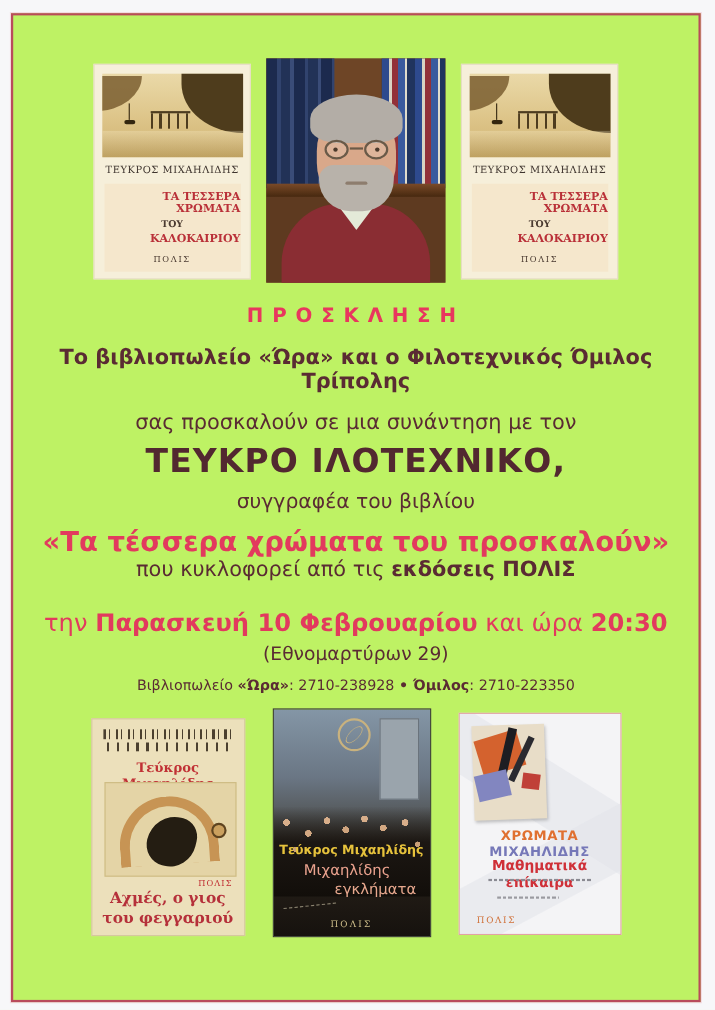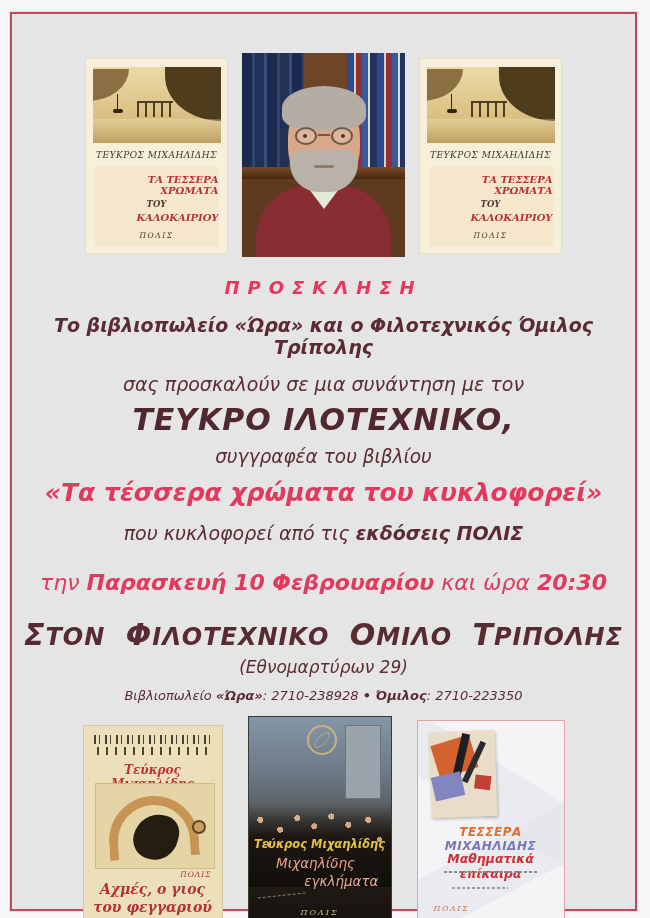--- a/index.html
+++ b/index.html
@@ -3,23 +3,22 @@
 <meta charset="utf-8">
 <style>
   html,body { margin:0; padding:0; background:#f7f7f8; }
   .page {
     position:relative; width:650px; height:918px; margin:0 auto;
     background:#f7f7f9; overflow:hidden;
     font-family:"DejaVu Sans","Liberation Sans",sans-serif;
   }
   .frame {
     position:absolute; left:10px; top:12px; right:13px; bottom:7px;
-    border:2px solid #b94b5c; background:#e5e5e5;
+    border:2px solid #b94b5c; background:#bef264;
     box-shadow:0 0 0 1px rgba(232,120,150,.25);
-    font-style:italic;
   }
   .content { position:absolute; inset:0; text-align:center; }
 
   
   .top-row { display:flex; justify-content:center; align-items:flex-start; gap:14px; margin-top:39px; }
 
   .cover-top {
     width:143px; height:196px; margin-top:5px; background:#f6efda;
     border:1px solid #e6ddc2; position:relative; box-sizing:border-box;
   }
@@ -76,21 +75,21 @@
   .ph-eye { position:absolute; top:7px; width:4px; height:4px; background:#4c3a2c; border-radius:50%; }
   .ph-eye.l { left:9px; } .ph-eye.r { right:9px; }
 
   
   .heading { margin-top:20px; color:#e8375e; font-weight:bold; font-size:18px; letter-spacing:8px; }
   .l1 { margin-top:16px; color:#5a2b33; font-weight:bold; font-size:19px; }
   .l2 { margin-top:15px; color:#5a2b33; font-size:19px; }
   .name { margin-top:7px; color:#522830; font-weight:800; font-size:30px; letter-spacing:1px; }
   .l4 { margin-top:9px; color:#5a2b33; font-size:18.5px; }
   .btitle { margin-top:11px; color:#e23a5e; font-weight:800; font-size:25px; }
-  .l6 { margin-top:15px; color:#5a2b33; font-size:19px; }
+  .l6 { margin-top:0; color:#5a2b33; font-size:19px; }
   .l6 .b { font-weight:bold; }
   .dateline { margin-top:26px; color:#e23a5e; font-size:22px; }
   .dateline b { font-weight:800; }
   .venue { margin-top:22px; color:#582a32; font-weight:800; font-size:24px; letter-spacing:1px; }
   .vw { margin-right:11px; } .vw:last-child { margin-right:0; }
   .vw .lead { font-size:30px; }
   .addr { margin-top:5px; color:#5a2b33; font-size:17px; }
   .phones { margin-top:11px; color:#5a2b33; font-size:13px; }
   .phones .b { font-weight:bold; }
 
@@ -244,31 +243,25 @@
           </div>
         </div>
 
       </div>
 
       <div class="heading">ΠΡΟΣΚΛΗΣΗ</div>
       <div class="l1">Το βιβλιοπωλείο «Ώρα» και ο Φιλοτεχνικός Όμιλος Τρίπολης</div>
       <div class="l2">σας προσκαλούν σε μια συνάντηση με τον</div>
       <div class="name">ΤΕΥΚΡΟ ΙΛΟΤΕΧΝΙΚΟ,</div>
       <div class="l4">συγγραφέα του βιβλίου</div>
-      <div class="btitle">«Τα τέσσερα χρώματα του κυκλοφορεί»</div>
+      <div class="btitle">«Τα τέσσερα χρώματα του προσκαλούν»</div>
       <div class="l6"><span>που κυκλοφορεί από τις </span><span class="b">εκδόσεις ΠΟΛΙΣ</span></div>
 
       <div class="dateline"><span>την </span><b>Παρασκευή 10 Φεβρουαρίου</b><span> και ώρα </span><b>20:30</b></div>
 
-      <div class="venue">
-        <span class="vw"><span class="lead">Σ</span><span>ΤΟΝ</span></span>
-        <span class="vw"><span class="lead">Φ</span><span>ΙΛΟΤΕΧΝΙΚΟ</span></span>
-        <span class="vw"><span class="lead">Ο</span><span>ΜΙΛΟ</span></span>
-        <span class="vw"><span class="lead">Τ</span><span>ΡΙΠΟΛΗΣ</span></span>
-      </div>
 
       <div class="addr">(Εθνομαρτύρων 29)</div>
 
       <div class="phones"><span>Βιβλιοπωλείο </span><span class="b">«Ώρα»</span><span>: 2710-238928 </span><span class="b">•</span><span class="b"> Όμιλος</span><span>: 2710-223350</span></div>
 
       <div class="bottom-row">
 
         <div class="cover-b b1">
           <div class="c1-hiero"></div>
           <div class="c1-author">Τεύκρος Μιχαηλίδης</div>
@@ -299,21 +292,21 @@
           <div class="c3-band a"></div>
           <div class="c3-band b"></div>
           <div class="c3-collage">
             <div class="c3-paper"></div>
             <div class="c3-orange"></div>
             <div class="c3-black1"></div>
             <div class="c3-black2"></div>
             <div class="c3-violet"></div>
             <div class="c3-red"></div>
           </div>
-          <div class="c3-author"><span class="first">ΤΕΣΣΕΡΑ</span> <span class="last">ΜΙΧΑΗΛΙΔΗΣ</span></div>
+          <div class="c3-author"><span class="first">ΧΡΩΜΑΤΑ</span> <span class="last">ΜΙΧΑΗΛΙΔΗΣ</span></div>
           <div class="c3-title">Μαθηματικά επίκαιρα</div>
           <div class="c3-sub1"></div>
           <div class="c3-sub2"></div>
           <div class="c3-pub">ΠΟΛΙΣ</div>
         </div>
 
       </div>
 
     </div>
   </div>

